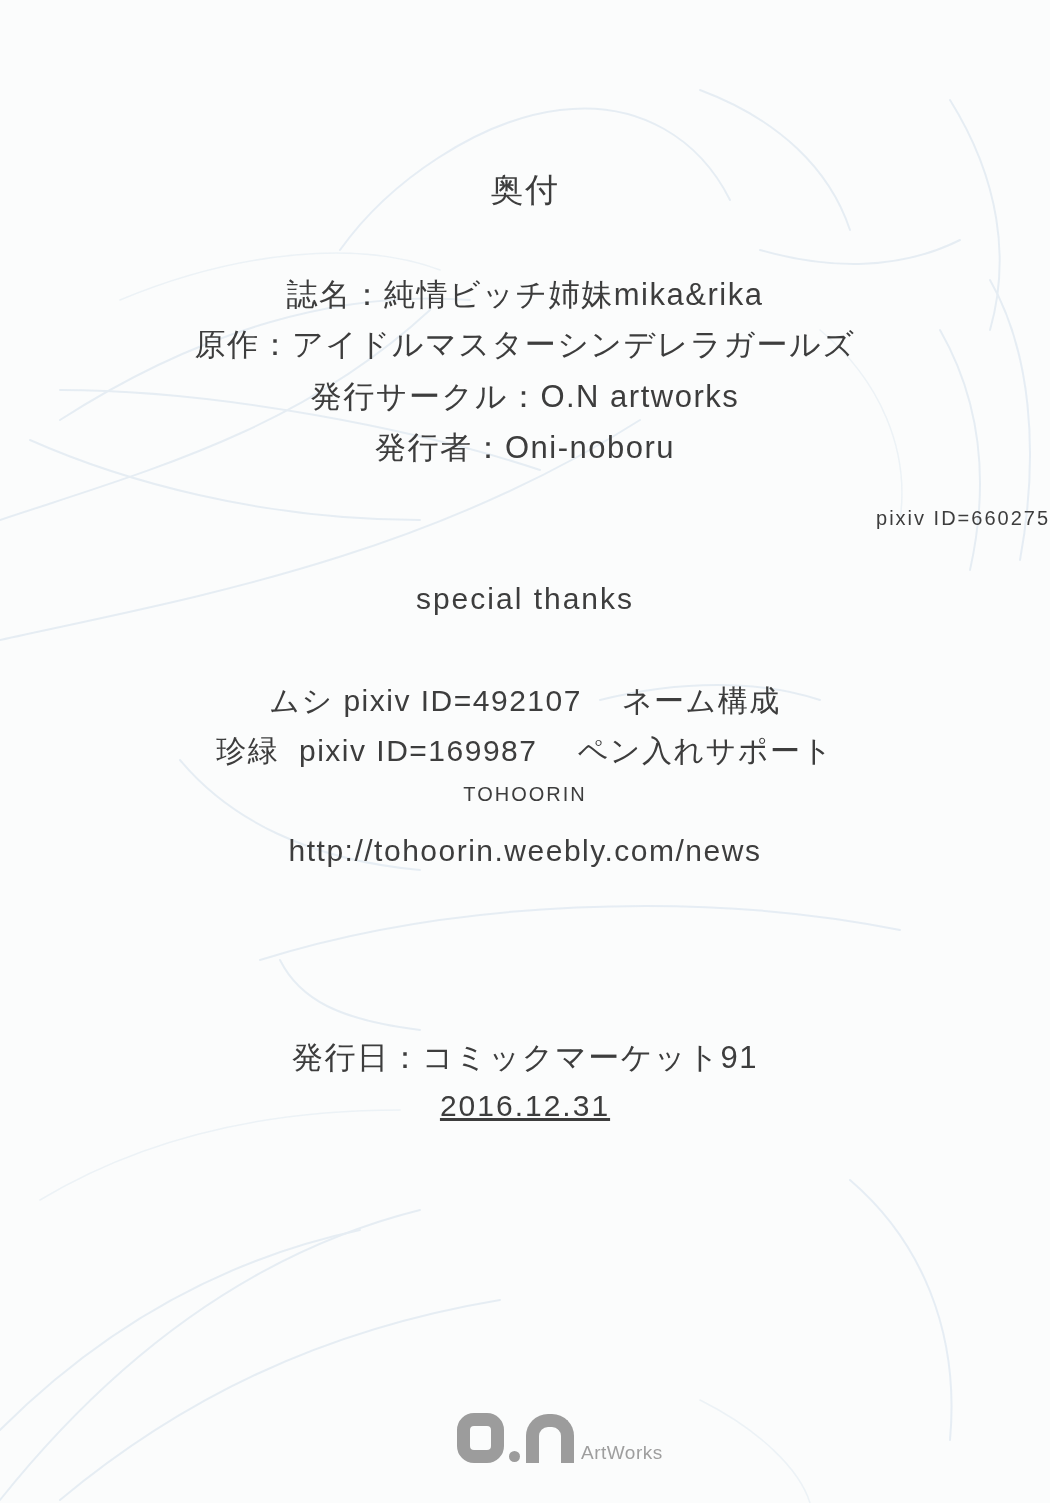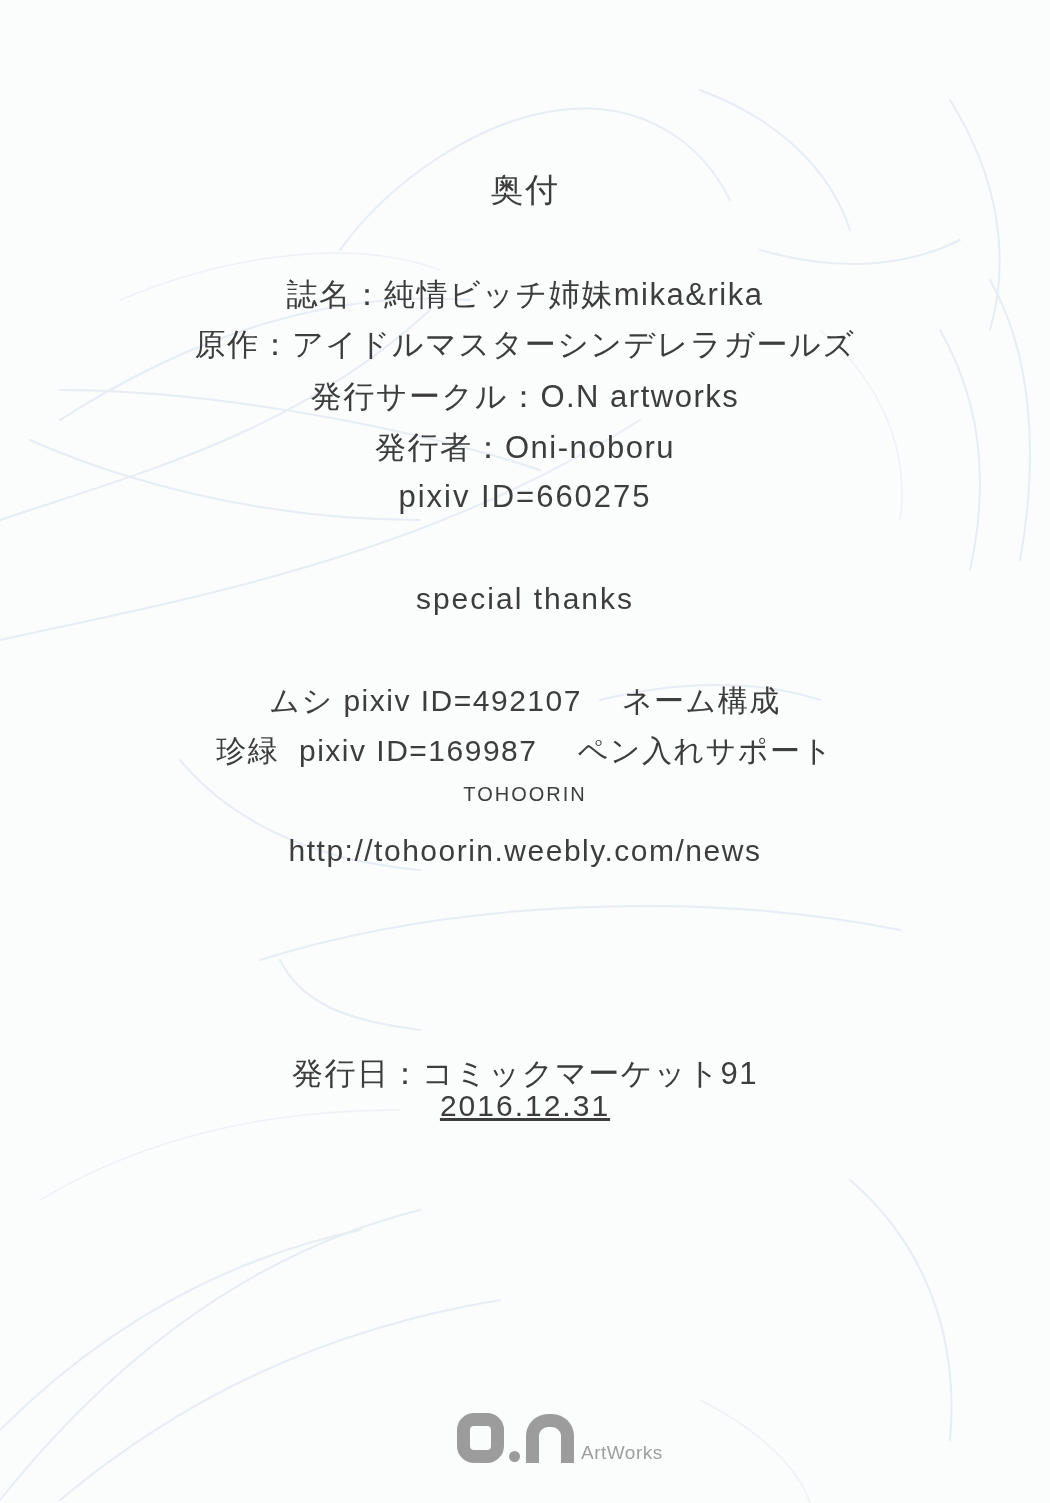--- a/index.html
+++ b/index.html
@@ -24,32 +24,32 @@
     position: absolute; left: 0; width: 100%;
     text-align: center;
     letter-spacing: 1.5px;
     white-space: pre;
   }
   .heading     { top: 168px;  font-size: 33px; }
   .info-line-0 { top: 274px;  font-size: 31px; }
   .info-line-1 { top: 324px;  font-size: 31px; }
   .info-line-2 { top: 376px;  font-size: 31px; }
   .info-line-3 { top: 427px;  font-size: 31px; }
-  .info-line-4 { top: 479px;  font-size: 31px; letter-spacing: 2px; }
+  .info-line-4 { top: 507px;  font-size: 20px; letter-spacing: 2px; text-align: right; }
   .st-heading  { top: 582px;  font-size: 30px; letter-spacing: 2px; }
   .credit-row {
     position: absolute; left: 0; width: 100%;
     display: flex; justify-content: center; align-items: baseline;
     gap: 40px; font-size: 30px; letter-spacing: 1.5px; white-space: pre;
   }
   .credit-row-0 { top: 681px; }
   .credit-row-1 { top: 731px; }
   .st-extra    { top: 783px;  font-size: 20px; letter-spacing: 2px; }
   .st-url      { top: 834px;  font-size: 30px; letter-spacing: 1.5px; }
-  .pub-event   { top: 1037px; font-size: 31px; margin-top: 16px; }
+  .pub-event   { top: 1037px; font-size: 31px; }
   .pub-date    { top: 1089px; font-size: 30px; letter-spacing: 2px; text-decoration: underline; }
 
   .logo {
     position: absolute; left: 457px; top: 1413px;
     display: flex; align-items: flex-end;
   }
   .logo-o {
     width: 47px; height: 50px;
     border: 13px solid #9c9c9c;
     border-radius: 17px;

